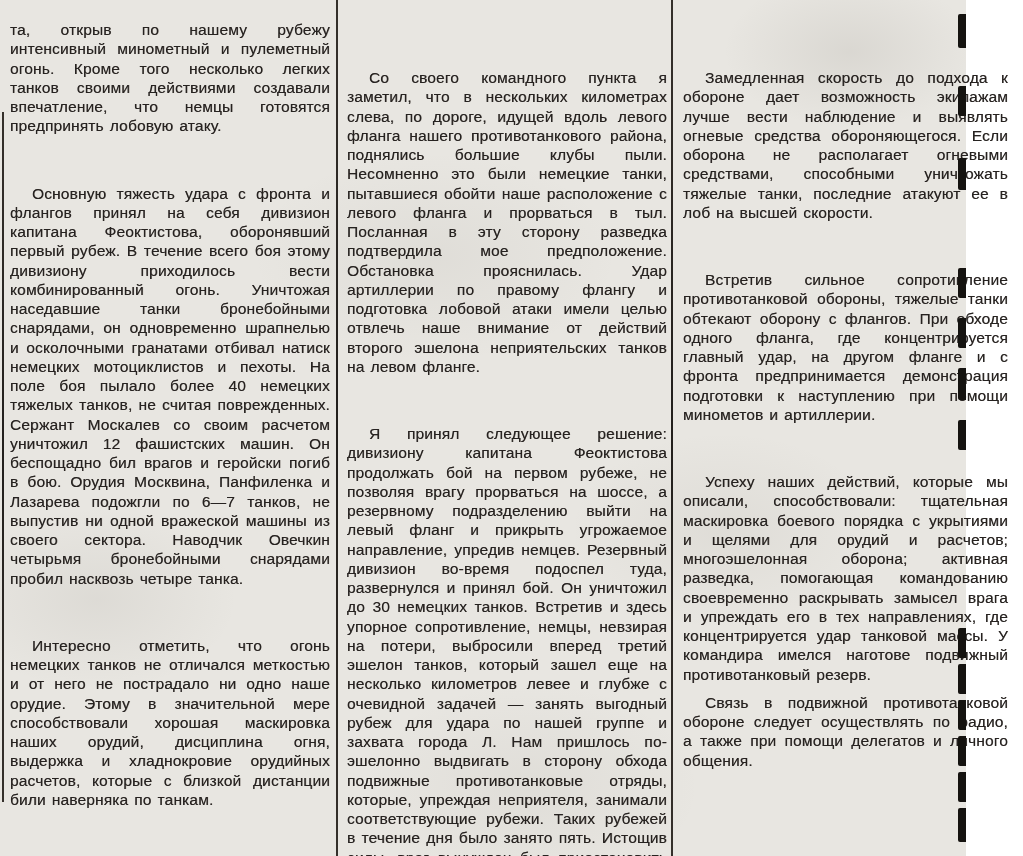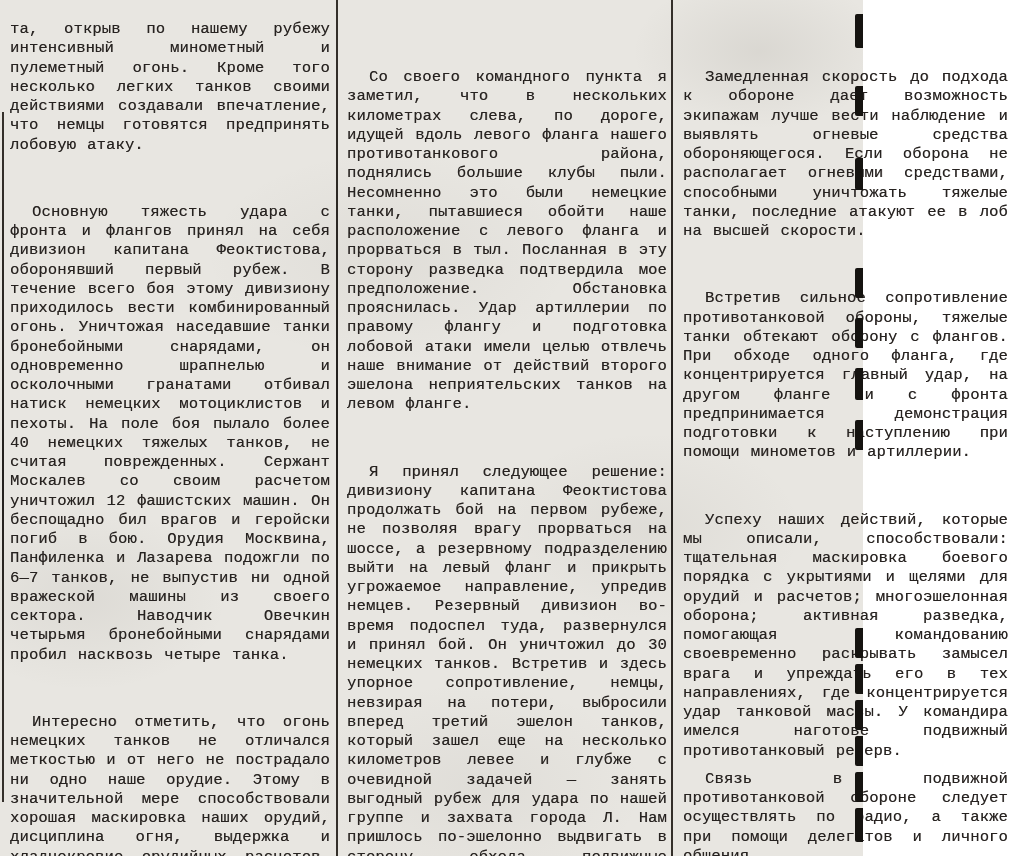--- a/index.html
+++ b/index.html
@@ -2,29 +2,29 @@
 <html lang="ru"><head>
 <meta charset="utf-8">
 <style>
   html, body {
     margin: 0; padding: 0;
     width: 1023px; height: 856px;
     overflow: hidden;
   }
   .page {
     position: relative;
-    width: 863px; height: 856px;
+    width: 966px; height: 856px;
     background:
       radial-gradient(180px 110px at 88% 6%,  rgba(115,110,100,0.12), transparent 70%),
       radial-gradient(260px 150px at 45% 30%, rgba(110,105,95,0.07),  transparent 70%),
       radial-gradient(200px 130px at 10% 70%, rgba(110,105,95,0.09),  transparent 70%),
       radial-gradient(220px 140px at 75% 62%, rgba(115,108,98,0.08),  transparent 70%),
       radial-gradient(240px 150px at 55% 92%, rgba(110,105,95,0.07),  transparent 70%),
       #e8e6e1;
-    font-family: Liberation Mono, monospace;
+    font-family: Liberation Sans, sans-serif;
     color: #262220;
   }
   .col {
     position: absolute;
     top: 20px;
   }
   .col-0 { left: 10px;  width: 320px; }
   .col-1 { left: 347px; width: 320px; }
   .col-2 { left: 683px; width: 325px; }
   .para {

